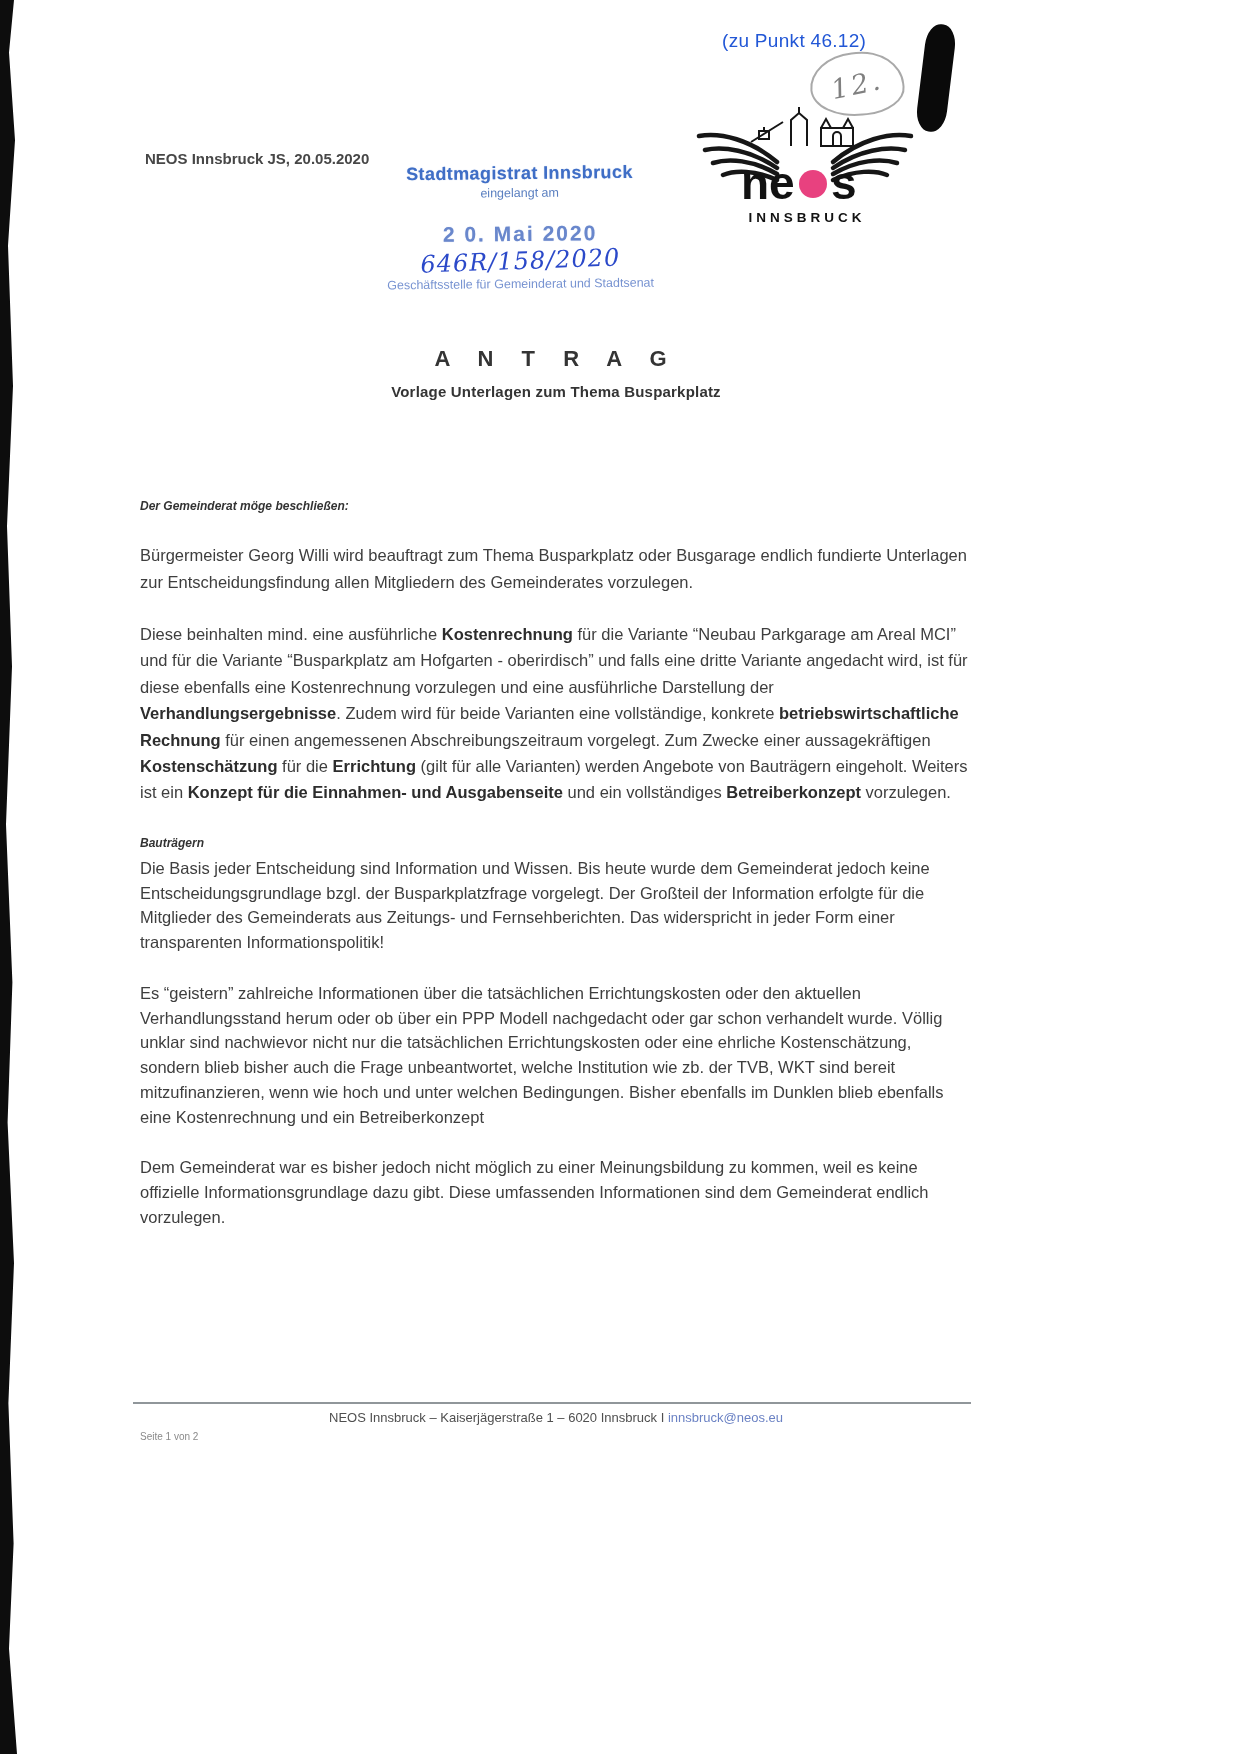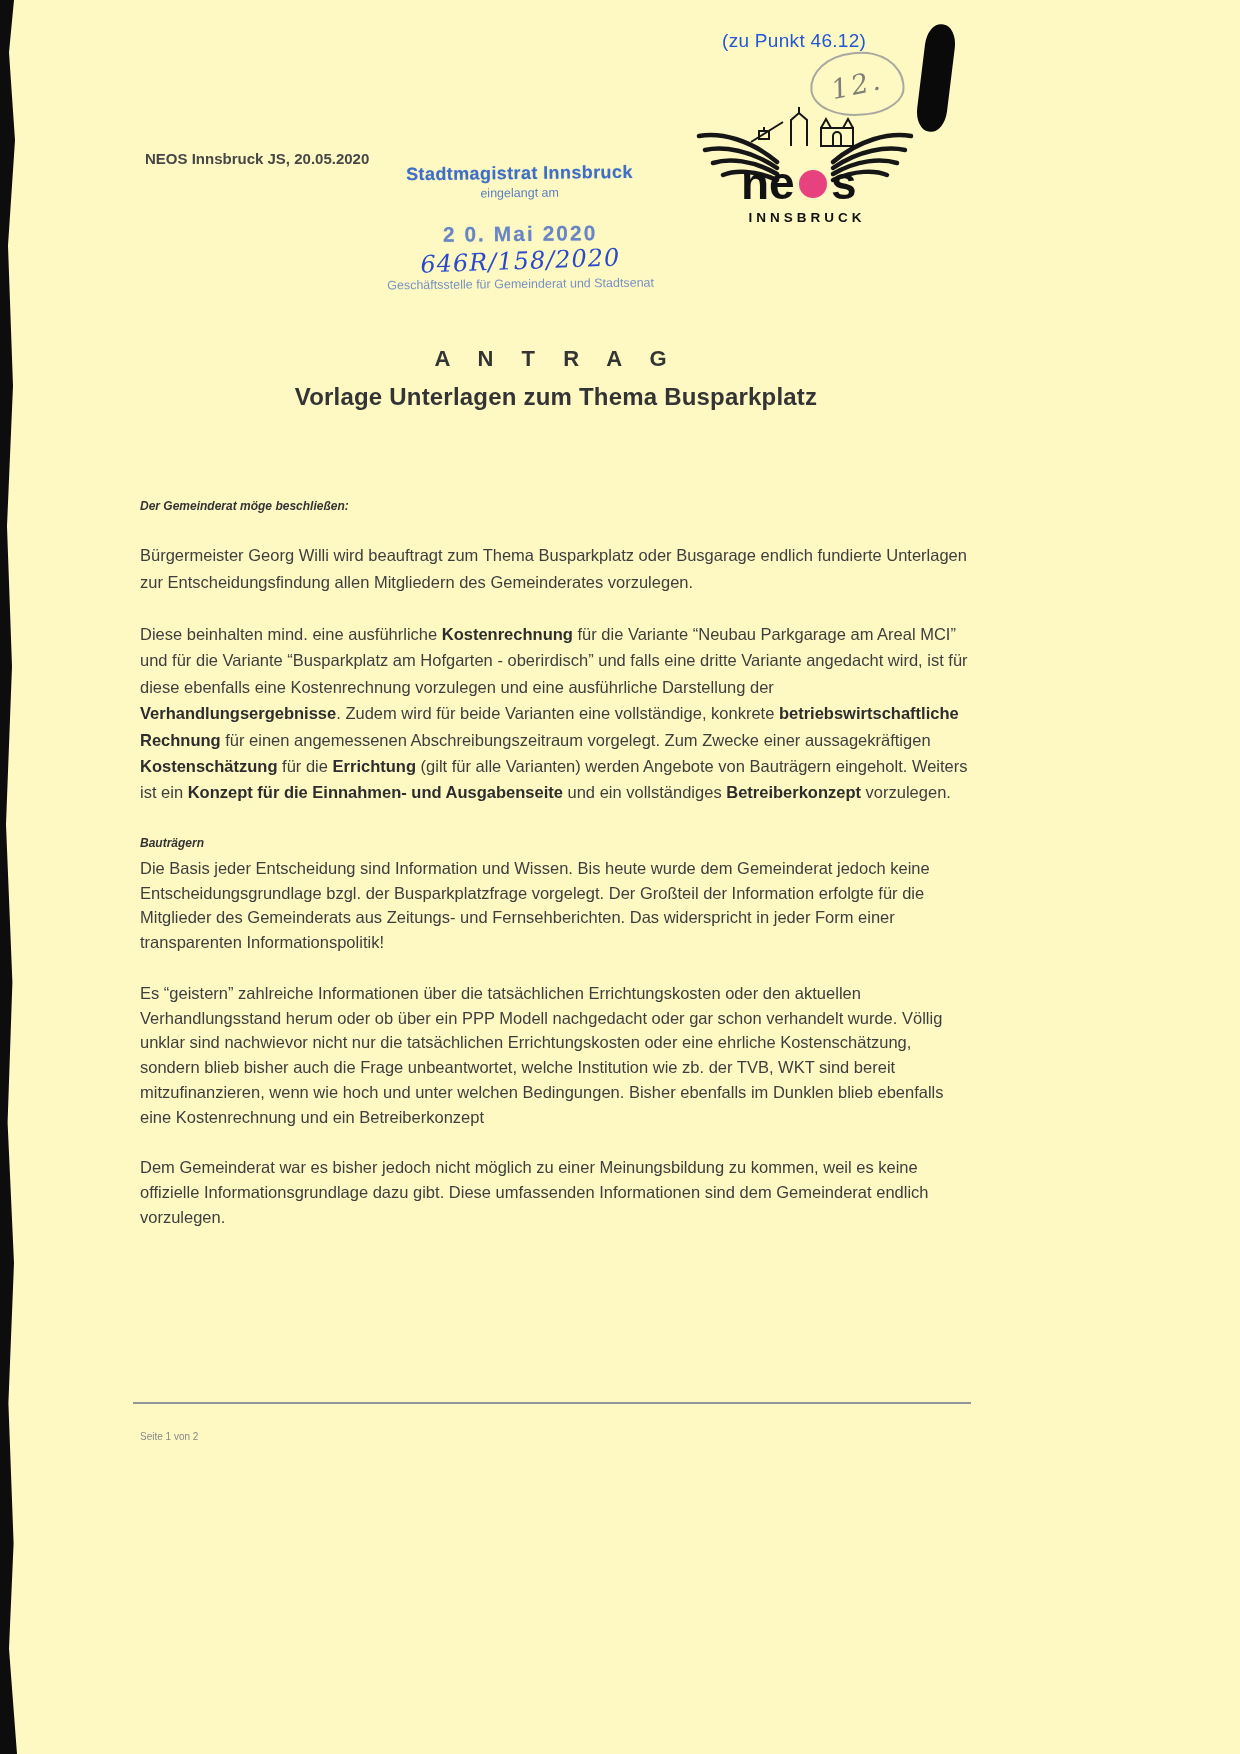--- a/index.html
+++ b/index.html
@@ -4,21 +4,21 @@
 <style>
   * { margin:0; padding:0; box-sizing:border-box; }
   html,body { width:1240px; }
   body {
     width:1240px; height:1754px;
     background:#efeeea;
     font-family:"Liberation Sans", sans-serif;
   }
   .page {
     position:relative; width:1240px; height:1754px;
-    background:#fef9c3; overflow:hidden;
+    background:#ffffff; overflow:hidden;
   }
 
   
   .scan-edge-left {
     position:absolute; left:0; top:0; width:20px; height:1754px;
     background:#0d0d0d;
     clip-path:polygon(0% 0%, 70% 0%, 45% 3%, 75% 8%, 40% 14%, 65% 22%, 35% 30%, 60% 38%, 30% 47%, 62% 56%, 38% 64%, 70% 72%, 42% 80%, 68% 88%, 45% 94%, 85% 100%, 0% 100%);
   }
   .scan-blob {
     position:absolute; left:921px; top:24px; width:30px; height:108px;
@@ -72,21 +72,21 @@
 
   
   .logo { position:absolute; left:685px; top:106px; width:240px; height:122px; }
 
   
   .title-block {
     position:absolute; left:140px; top:346px; width:832px; text-align:center;
     color:#343434;
   }
   .title-main { font-size:22px; font-weight:800; letter-spacing:11px; }
-  .title-sub  { font-size:24px; font-weight:700; margin-top:11px; letter-spacing:.2px; }
+  .title-sub  { font-size:15px; font-weight:700; margin-top:11px; letter-spacing:.2px; }
 
   
   .doc-body {
     position:absolute; left:140px; top:497px; width:832px;
     color:#3e3e3e; font-size:16.5px; line-height:1.6;
   }
   .doc-body p { margin-bottom:26px; }
   .doc-body b { font-weight:700; color:#2d2d2d; }
   .heading-italic {
     font-weight:700; font-style:italic; font-size:12px; color:#333;
@@ -175,15 +175,18 @@
     <div class="heading-italic">Der Gemeinderat möge beschließen:</div>
     <p>Bürgermeister Georg Willi wird beauftragt zum Thema Busparkplatz oder Busgarage endlich fundierte Unterlagen zur Entscheidungsfindung allen Mitgliedern des Gemeinderates vorzulegen.</p>
     <p><span>Diese beinhalten mind. eine ausführliche </span><b>Kostenrechnung</b><span> für die Variante “Neubau Parkgarage am Areal MCI” und für die Variante “Busparkplatz am Hofgarten - oberirdisch” und falls eine dritte Variante angedacht wird, ist für diese ebenfalls eine Kostenrechnung vorzulegen und eine ausführliche Darstellung der </span><b>Verhandlungsergebnisse</b><span>. Zudem wird für beide Varianten eine vollständige, konkrete </span><b>betriebswirtschaftliche Rechnung</b><span> für einen angemessenen Abschreibungszeitraum vorgelegt. Zum Zwecke einer aussagekräftigen </span><b>Kostenschätzung</b><span> für die </span><b>Errichtung</b><span> (gilt für alle Varianten) werden Angebote von Bauträgern eingeholt. Weiters ist ein </span><b>Konzept für die Einnahmen- und Ausgabenseite</b><span> und ein vollständiges </span><b>Betreiberkonzept</b><span> vorzulegen.</span></p>
     <div class="heading-italic begruendung-heading">Bauträgern</div>
     <p class="tight-last">Die Basis jeder Entscheidung sind Information und Wissen. Bis heute wurde dem Gemeinderat jedoch keine Entscheidungsgrundlage bzgl. der Busparkplatzfrage vorgelegt. Der Großteil der Information erfolgte für die Mitglieder des Gemeinderats aus Zeitungs- und Fernsehberichten. Das widerspricht in jeder Form einer transparenten Informationspolitik!</p>
     <p class="tight-last">Es “geistern” zahlreiche Informationen über die tatsächlichen Errichtungskosten oder den aktuellen Verhandlungsstand herum oder ob über ein PPP Modell nachgedacht oder gar schon verhandelt wurde. Völlig unklar sind nachwievor nicht nur die tatsächlichen Errichtungskosten oder eine ehrliche Kostenschätzung, sondern blieb bisher auch die Frage unbeantwortet, welche Institution wie zb. der TVB, WKT sind bereit mitzufinanzieren, wenn wie hoch und unter welchen Bedingungen. Bisher ebenfalls im Dunklen blieb ebenfalls eine Kostenrechnung und ein Betreiberkonzept</p>
     <p class="tight-last">Dem Gemeinderat war es bisher jedoch nicht möglich zu einer Meinungsbildung zu kommen, weil es keine offizielle Informationsgrundlage dazu gibt. Diese umfassenden Informationen sind dem Gemeinderat endlich vorzulegen.</p>
   </div>
 
   <div class="footer-rule"></div>
+  <div class="footer-line">
+    <span>NEOS Innsbruck – Kaiserjägerstraße 1 – 6020 Innsbruck I </span><a>innsbruck@neos.eu</a>
+  </div>
   <div class="footer-page">Seite 1 von 2</div>
 
 </div>
 
 </body></html>

